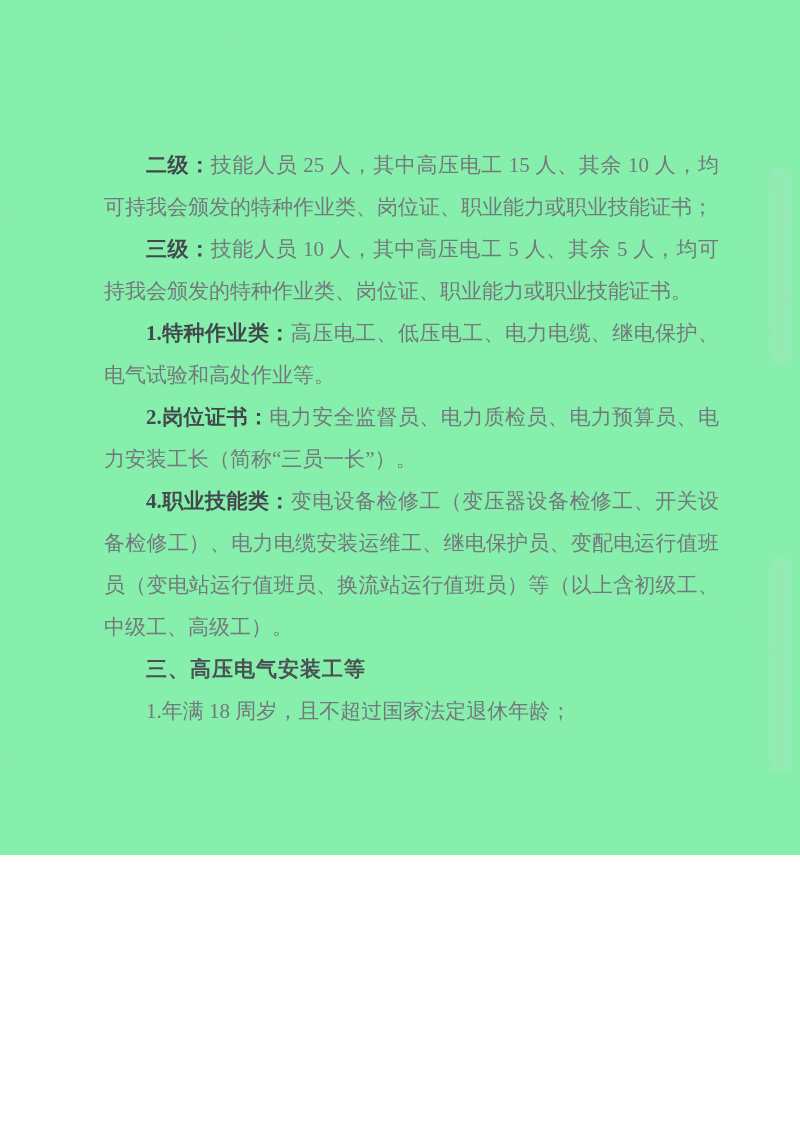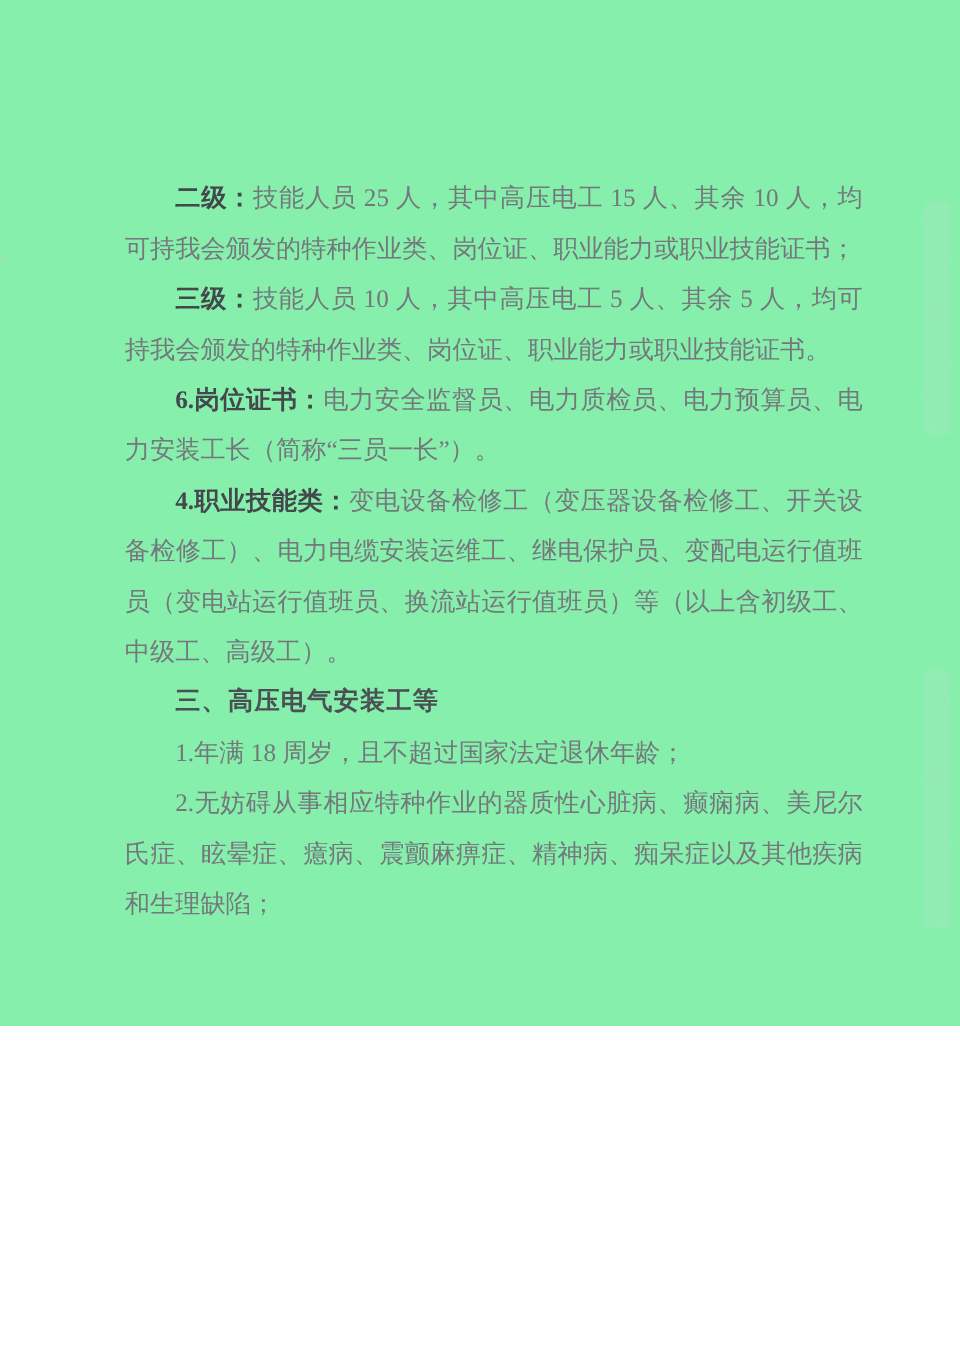--- a/index.html
+++ b/index.html
@@ -73,25 +73,25 @@
   }
 </style>
 </head>
 <body>
 
 <div class="page">
 
   <div class="content">
     <p><span class="lead">二级：</span><span>技能人员 25 人，其中高压电工 15 人、其余 10 人，均可持我会颁发的特种作业类、岗位证、职业能力或职业技能证书；</span></p>
     <p><span class="lead">三级：</span><span>技能人员 10 人，其中高压电工 5 人、其余 5 人，均可持我会颁发的特种作业类、岗位证、职业能力或职业技能证书。</span></p>
-    <p><span class="lead">6.岗位证书：</span><span>电力安全监督员、电力质检员、电力预算员、电力安装工长（简称“三员一长”）。</span></p>
+    <p><span class="lead">1.特种作业类：</span><span>高压电工、低压电工、电力电缆、继电保护、电气试验和高处作业等。</span></p>
+    <p><span class="lead">2.岗位证书：</span><span>电力安全监督员、电力质检员、电力预算员、电力安装工长（简称“三员一长”）。</span></p>
     <p><span class="lead">4.职业技能类：</span><span>变电设备检修工（变压器设备检修工、开关设备检修工）、电力电缆安装运维工、继电保护员、变配电运行值班员（变电站运行值班员、换流站运行值班员）等（以上含初级工、中级工、高级工）。</span></p>
     <p class="h-hei">三、高压电气安装工等</p>
     <p><span>1.年满 18 周岁，且不超过国家法定退休年龄；</span></p>
-    <p><span>2.无妨碍从事相应特种作业的器质性心脏病、癫痫病、美尼尔氏症、眩晕症、癔病、震颤麻痹症、精神病、痴呆症以及其他疾病和生理缺陷；</span></p>
   </div>
 
   <div class="page-num">— 2 —</div>
 
   <div>
     <div class="smudge" style="left:770px; top:168px; width:22px; height:195px;"></div>
     <div class="smudge" style="left:770px; top:558px; width:22px; height:215px;"></div>
     <div class="speck" style="left:771px; top:183px; width:3px; height:3px;"></div>
     <div class="speck" style="left:786px; top:215px; width:4px; height:3px;"></div>
     <div class="speck" style="left:742px; top:250px; width:3px; height:3px;"></div>

